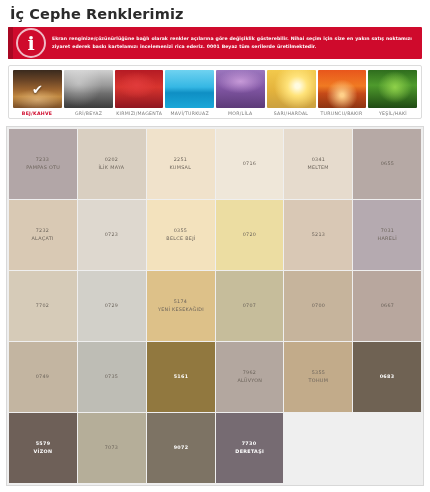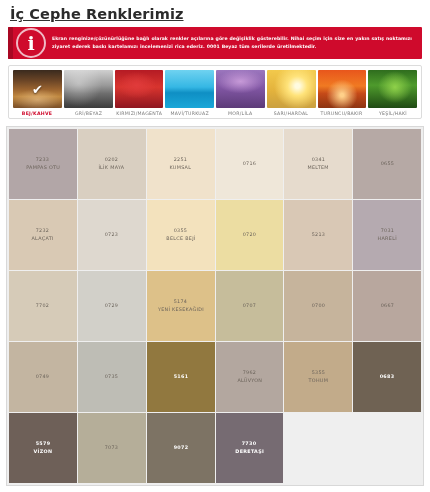--- a/index.html
+++ b/index.html
@@ -6,21 +6,21 @@
   body{
     width:430px;height:492px;
     background:#ffffff;
     font-family:"DejaVu Sans","Liberation Sans",sans-serif;
     overflow:hidden;
     color:#333;
   }
   .page{width:430px;height:492px;position:relative;display:flex;flex-direction:column;}
 
   
-  .title-bar{padding:6px 10px 4px 10px;text-decoration:underline;}
+  .title-bar{padding:6px 10px 4px 10px;}
   .page-title{
     font-size:14.5px;font-weight:bold;color:#2b2b2b;letter-spacing:.1px;
     line-height:1.2;
   }
 
   
   .notice-wrap{padding:0 8px;}
   .notice{
     background:#cf0a2c;
     display:flex;align-items:center;

